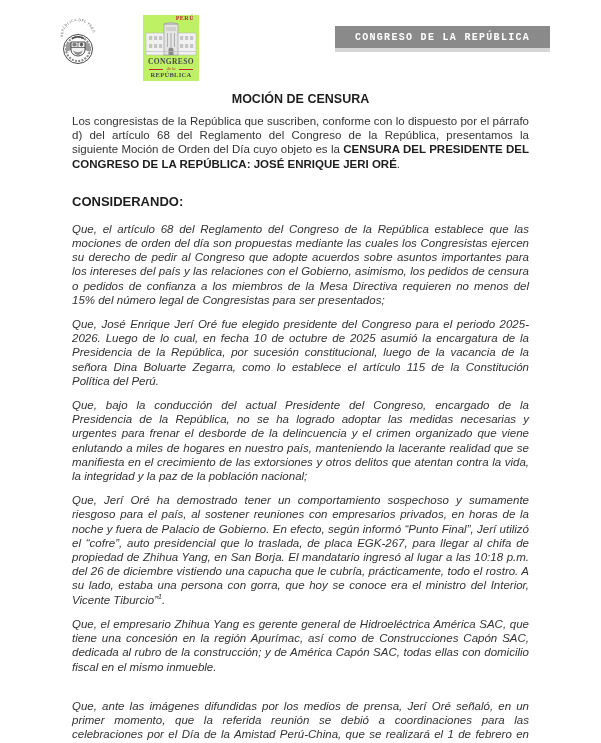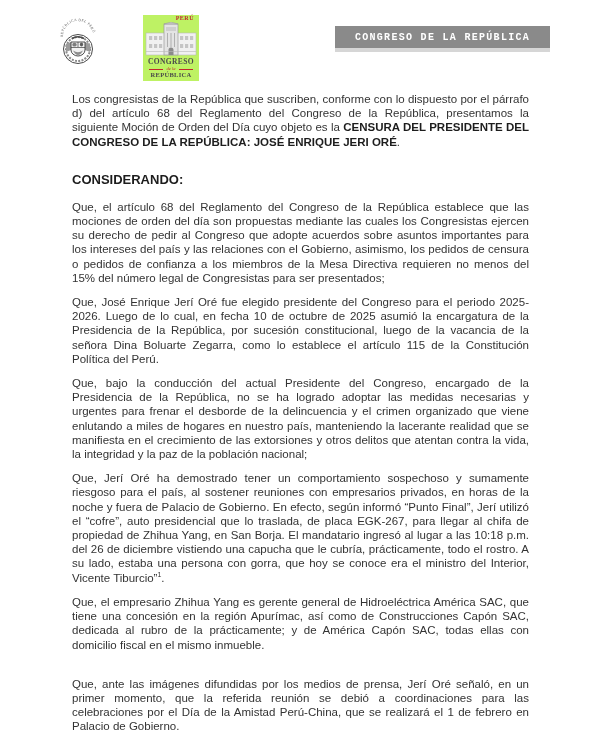--- a/index.html
+++ b/index.html
@@ -81,21 +81,21 @@
     text-align: center; line-height: 15px;
     margin-bottom: 7px;
   }
   .intro-para { margin-bottom: 13px; }
   .intro-para strong, .section-heading { color: #1d1d1d; }
   .section-heading {
     font-size: 13px; font-weight: bold;
     text-align: left; line-height: 15px;
     margin-top: 23px; margin-bottom: 13px;
   }
-  .body-para { margin-bottom: 10px; }
+  .body-para { margin-bottom: 10px; font-style: italic; }
   .body-para:last-child { margin-bottom: 0; margin-top: 25px; }
   .footnote-ref { font-size: 7px; vertical-align: super; line-height: 0; }
 </style>
 </head>
 <body>
 
 <div class="page">
 
   <header class="doc-header">
 
@@ -152,32 +152,33 @@
       <div class="logo-dela">de la</div>
       <div class="logo-republica">REPÚBLICA</div>
     </div>
 
     <div class="banner">CONGRESO DE LA REPÚBLICA</div>
 
   </header>
 
   <main class="doc-body">
 
+    <h1 class="doc-title">MOCIÓN DE CENSURA</h1>
 
     <p class="intro-para"><span>Los congresistas de la República que suscriben, conforme con lo dispuesto por el párrafo d) del artículo 68 del Reglamento del Congreso de la República, presentamos la siguiente Moción de Orden del Día cuyo objeto es la </span><strong>CENSURA DEL PRESIDENTE DEL CONGRESO DE LA REPÚBLICA: JOSÉ ENRIQUE JERI ORÉ</strong><span>.</span></p>
 
     <h2 class="section-heading">CONSIDERANDO:</h2>
 
     <p class="body-para"><span>Que, el artículo 68 del Reglamento del Congreso de la República establece que las mociones de orden del día son propuestas mediante las cuales los Congresistas ejercen su derecho de pedir al Congreso que adopte acuerdos sobre asuntos importantes para los intereses del país y las relaciones con el Gobierno, asimismo, los pedidos de censura o pedidos de confianza a los miembros de la Mesa Directiva requieren no menos del 15% del número legal de Congresistas para ser presentados;</span></p>
 
     <p class="body-para"><span>Que, José Enrique Jerí Oré fue elegido presidente del Congreso para el periodo 2025-2026. Luego de lo cual, en fecha 10 de octubre de 2025 asumió la encargatura de la Presidencia de la República, por sucesión constitucional, luego de la vacancia de la señora Dina Boluarte Zegarra, como lo establece el artículo 115 de la Constitución Política del Perú.</span></p>
 
     <p class="body-para"><span>Que, bajo la conducción del actual Presidente del Congreso, encargado de la Presidencia de la República, no se ha logrado adoptar las medidas necesarias y urgentes para frenar el desborde de la delincuencia y el crimen organizado que viene enlutando a miles de hogares en nuestro país, manteniendo la lacerante realidad que se manifiesta en el crecimiento de las extorsiones y otros delitos que atentan contra la vida, la integridad y la paz de la población nacional;</span></p>
 
     <p class="body-para"><span>Que, Jerí Oré ha demostrado tener un comportamiento sospechoso y sumamente riesgoso para el país, al sostener reuniones con empresarios privados, en horas de la noche y fuera de Palacio de Gobierno. En efecto, según informó “Punto Final”, Jerí utilizó el “cofre”, auto presidencial que lo traslada, de placa EGK-267, para llegar al chifa de propiedad de Zhihua Yang, en San Borja. El mandatario ingresó al lugar a las 10:18 p.m. del 26 de diciembre vistiendo una capucha que le cubría, prácticamente, todo el rostro. A su lado, estaba una persona con gorra, que hoy se conoce era el ministro del Interior, Vicente Tiburcio”</span><sup class="footnote-ref">1</sup><span>.</span></p>
 
-    <p class="body-para"><span>Que, el empresario Zhihua Yang es gerente general de Hidroeléctrica América SAC, que tiene una concesión en la región Apurímac, así como de Construcciones Capón SAC, dedicada al rubro de la prácticamente; y de América Capón SAC, todas ellas con domicilio fiscal en el mismo inmueble.</span></p>
+    <p class="body-para"><span>Que, el empresario Zhihua Yang es gerente general de Hidroeléctrica América SAC, que tiene una concesión en la región Apurímac, así como de Construcciones Capón SAC, dedicada al rubro de la construcción; y de América Capón SAC, todas ellas con domicilio fiscal en el mismo inmueble.</span></p>
 
     <p class="body-para"><span>Que, ante las imágenes difundidas por los medios de prensa, Jerí Oré señaló, en un primer momento, que la referida reunión se debió a coordinaciones para las celebraciones por el Día de la Amistad Perú-China, que se realizará el 1 de febrero en Palacio de Gobierno.</span></p>
 
   </main>
 
 </div>
 
 </body></html>

